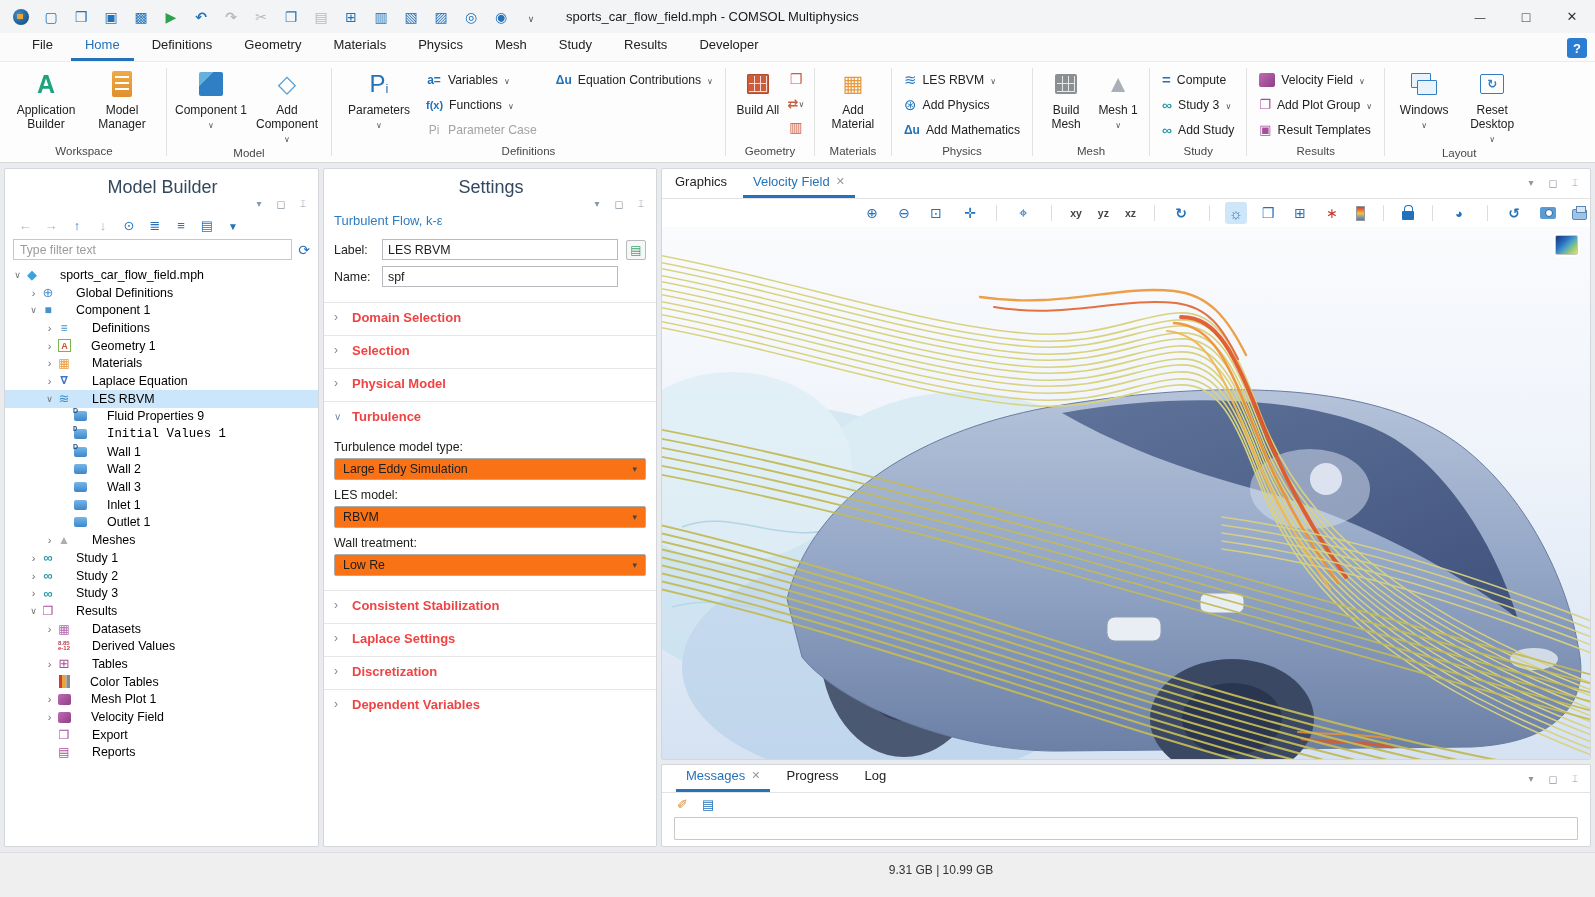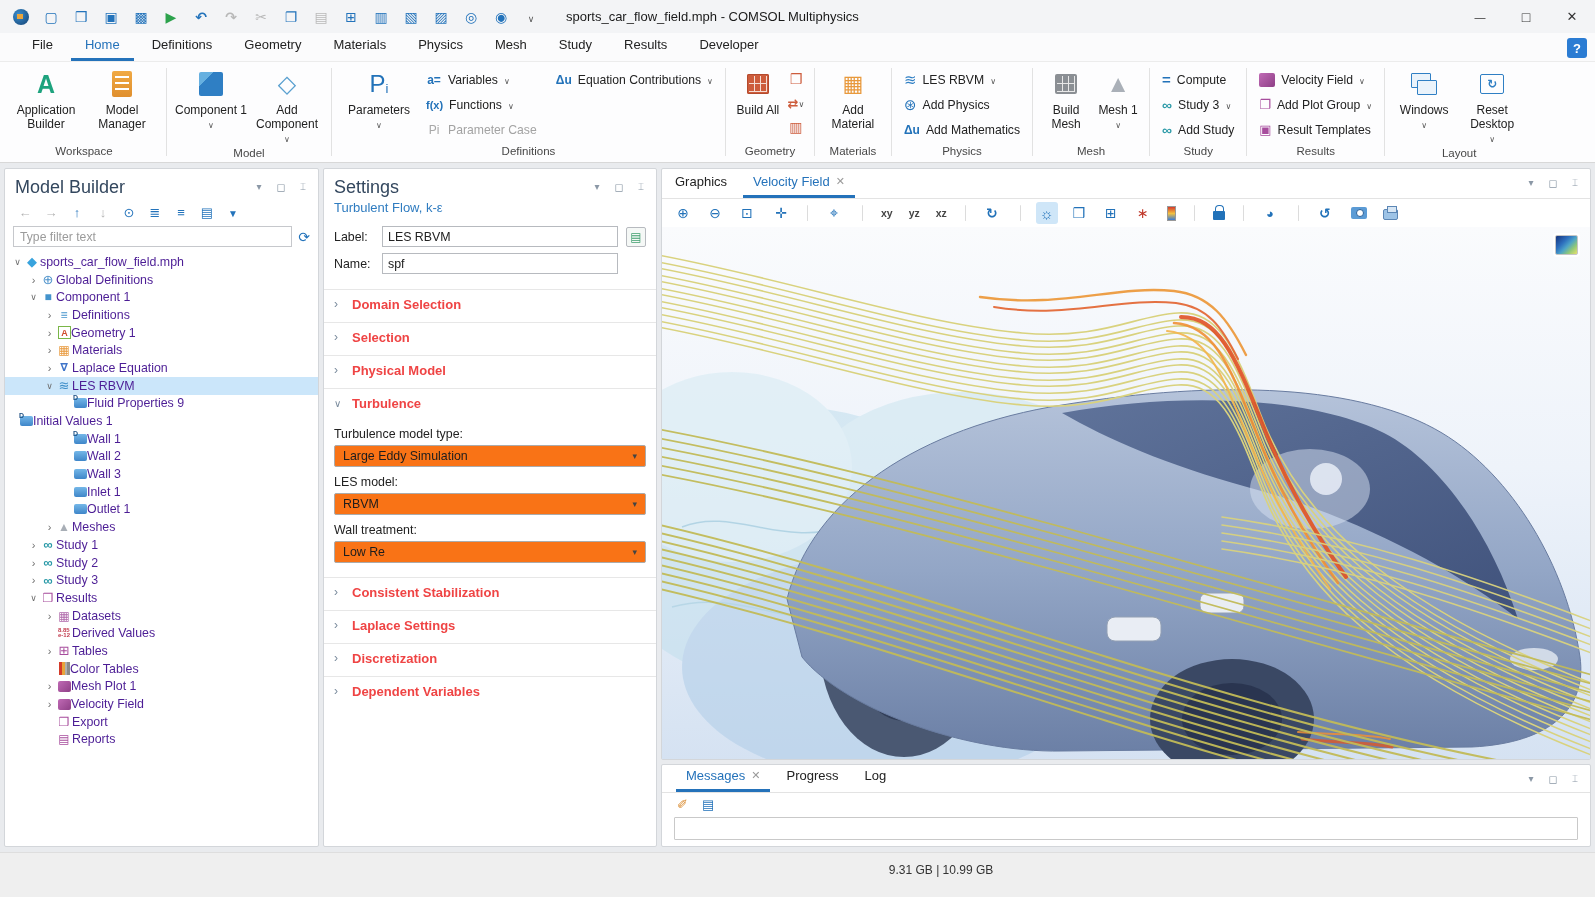--- a/index.html
+++ b/index.html
@@ -71,21 +71,21 @@
   .ric-result-templates::before { content:'▣'; color:#a74d9d; font-size:13px; }
   .ric-windows { width:26px; height:22px; position:relative; }
   .ric-windows::before, .ric-windows::after { content:''; position:absolute; width:18px; height:13px; border:1.5px solid #2f7fc4; background:#eaf3fb; border-radius:1px; }
   .ric-windows::before { left:0; top:0; } .ric-windows::after { right:0; bottom:0; }
   .ric-reset-desktop { width:24px; height:20px; border:1.5px solid #2f7fc4; border-radius:2px; }
   .ric-reset-desktop::before { content:'↻'; color:#2f7fc4; font-size:12px; font-weight:bold; }
 
   
   .workspace { position:relative; height:689px; background:#e9ebee; }
   .panel { position:absolute; background:#fff; border:1px solid #d3d6da; border-radius:2px; }
-  .phead { display:flex; align-items:center; padding:8px 8px 2px 10px; }
+  .phead { display:flex; align-items:center; padding:8px 8px 2px 10px;flex-direction:column; }
   .ptitle { font-size:18px; color:#33475e; }
   .pctl { margin-left:auto; display:flex; gap:8px; color:#8b98a6; font-size:10px; }
   .pc { width:14px; text-align:center; }
   .pc-menu::before{content:'▾';} .pc-float::before{content:'◻'; font-size:11px;} .pc-pin::before{content:'⌶';}
 
   
   .mb { left:4px; top:5px; width:315px; height:679px; }
   .mbtoolbar { display:flex; align-items:center; gap:2px; padding:2px 6px 4px 8px; }
   .mbt { width:24px; height:20px; display:flex; align-items:center; justify-content:center; color:#2373bb; font-size:13px; }
   .mbt.disabled { color:#b3b3b3; }
@@ -93,21 +93,21 @@
   .filterinput { flex:1; height:21px; border:1px solid #c6c8cc; font-size:12.2px; padding:0 6px; color:#333; font-family:inherit; }
   .filterinput::placeholder { color:#9b9b9b; }
   .refreshbtn { color:#2373bb; font-size:14px; }
   .tree { overflow:hidden; height:576px; }
   .trow { display:flex; align-items:center; height:17.7px; white-space:nowrap; }
   .trow.selected { background:#cbe6fa; }
   .expander { width:13px; font-size:9px; color:#6e6e6e; text-align:center; flex:0 0 13px; }
   .exp-open > .expander::before { content:'∨'; }
   .exp-closed > .expander::before { content:'›'; font-size:11px; }
   .ticon { width:16px; flex:0 0 16px; display:inline-flex; align-items:center; justify-content:center; font-style:normal; font-size:12px; position:relative; }
-  .tlabel { margin-left:0; font-size:12.4px; color:#4c1d95; }
+  .tlabel { margin-left:20px; font-size:12.4px; color:#000000; }
 
   .ic-model-file::before { content:'◆'; color:#38a3dd; font-size:13px; }
   .ic-global-definitions::before { content:'⊕'; color:#4a90ca; font-size:13px; }
   .ic-component::before { content:'■'; color:#4493cc; font-size:12px; }
   .ic-definitions::before { content:'≡'; color:#4493cc; font-weight:bold; }
   .ic-geometry { border:1px solid #7ab648; width:13px; height:13px; flex-basis:13px; margin-left:2px; }
   .ic-geometry::before { content:'A'; color:#cf4b2b; font-size:9px; font-weight:bold; }
   .ic-materials::before { content:'▦'; color:#e8993c; }
   .ic-laplace-equation::before { content:'∇'; color:#3f74c9; font-size:11px; font-weight:bold; }
   .ic-fluid-flow::before { content:'≋'; color:#3f8fc9; font-size:13px; }
@@ -145,21 +145,21 @@
   .fselect .scaret { margin-left:auto; font-size:9px; color:#444; }
 
   
   .gfx { left:661px; top:5px; width:930px; height:592px; display:flex; flex-direction:column; }
   .gtabs { display:flex; align-items:flex-end; height:30px; padding-left:3px; gap:6px; position:relative; border-bottom:1px solid #e3e3e3; }
   .gtab { display:flex; align-items:center; gap:6px; padding:5px 10px 6px; font-size:13px; color:#222; border-bottom:3px solid transparent; }
   .gtab.active { color:#2472ba; border-bottom-color:#2472ba; }
   .tclose { display:none; color:#9a9a9a; font-size:11px; }
   .gtab.closable .tclose { display:inline; }
   .gt-ctl { position:absolute; right:8px; top:8px; display:flex; gap:8px; color:#8b98a6; font-size:10px; }
-  .gtoolbar { display:flex; align-items:center; height:28px; padding-left:10px; gap:10px; }
+  .gtoolbar { display:flex; align-items:center; height:28px; padding-left:10px; gap:10px;justify-content:flex-end; }
   .gt-item { display:flex; align-items:center; height:22px; padding:0 3px; border-radius:3px; }
   .gt-item.active { background:#cfe6f8; }
   .gt-item.sep { width:1px; height:16px; background:#dcdcdc; margin:0 5px; padding:0; }
   .gi { font-style:normal; color:#2272b9; font-size:14px; display:inline-flex; align-items:center; justify-content:center; min-width:16px; position:relative; }
   .gilab { font-size:10.5px; color:#444; font-weight:bold; }
   .gcaret { display:none; font-size:7px; color:#555; margin-left:2px; }
   .gt-item.caret .gcaret { display:inline; }
   .ic-zoom-in::before{content:'⊕';} .ic-zoom-out::before{content:'⊖';} .ic-zoom-box::before{content:'⊡';}
   .ic-zoom-extents::before{content:'✛';} .ic-go-to-view::before{content:'⌖'; font-size:15px;}
   .ic-view-xy,.ic-view-yz,.ic-view-xz{min-width:0;width:0;overflow:hidden;}
@@ -680,21 +680,21 @@
             <span class="ticon i ic-fluid-flow"></span>
             <span class="tlabel">LES RBVM</span>
           </div>
 
           <div class="trow" style="padding-left: 54px;">
             <span class="expander"></span>
             <span class="ticon i ic-domain-node-default"></span>
             <span class="tlabel">Fluid Properties 9</span>
           </div>
 
-          <div class="trow" style="">
+          <div class="trow" style="padding-left: 54px; font-family: Liberation Mono, monospace;">
             <span class="expander"></span>
             <span class="ticon i ic-domain-node-default"></span>
             <span class="tlabel">Initial Values 1</span>
           </div>
 
           <div class="trow" style="padding-left: 54px;">
             <span class="expander"></span>
             <span class="ticon i ic-boundary-node-default"></span>
             <span class="tlabel">Wall 1</span>
           </div>

